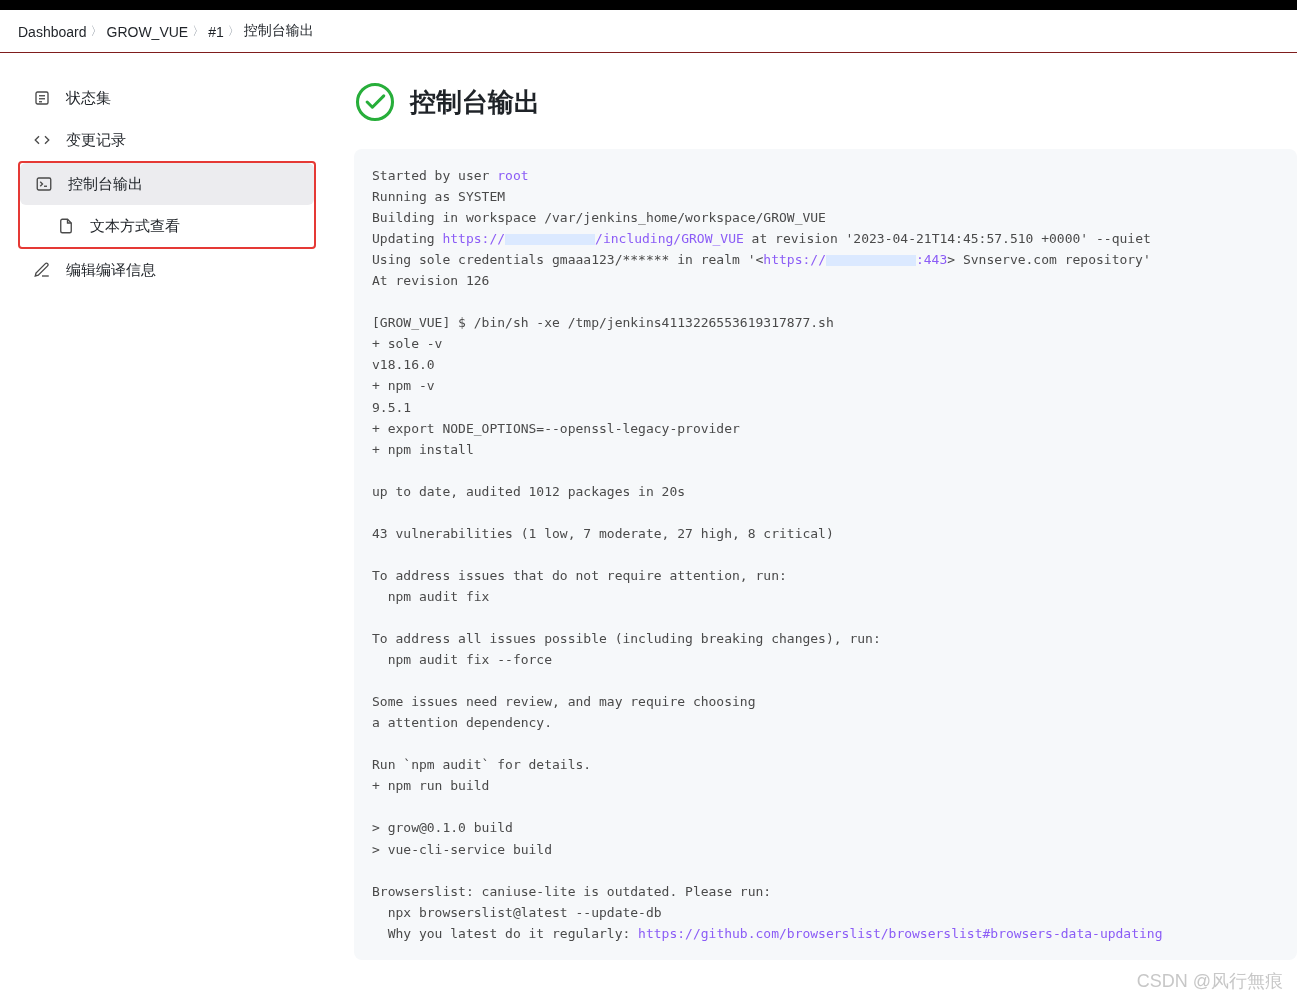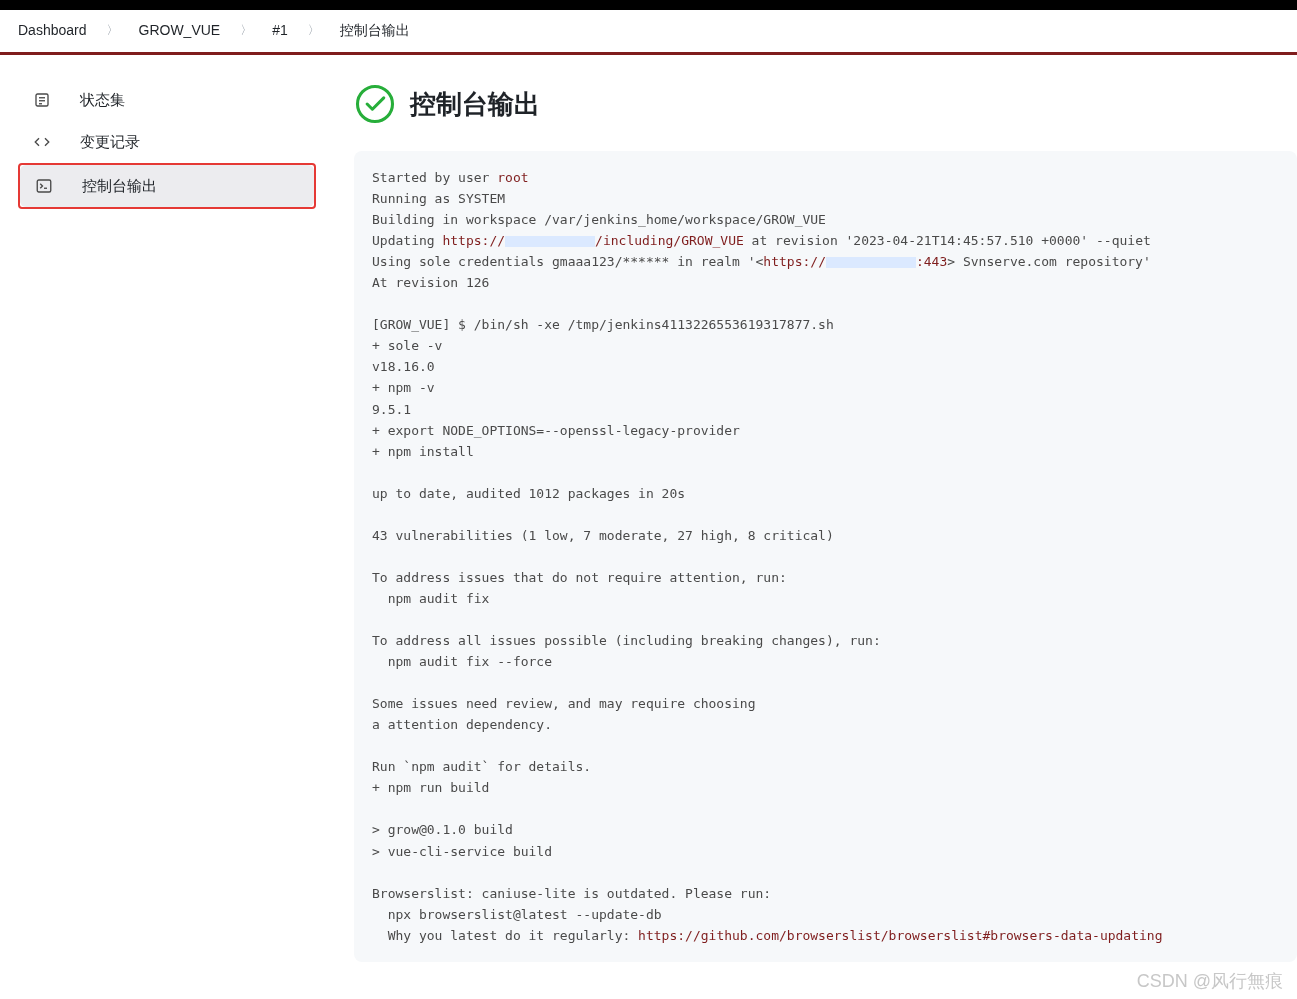--- a/index.html
+++ b/index.html
@@ -9,25 +9,25 @@
       color: #24292f;
       background: #fff;
       width: 1297px;
     }
     .top-bar {
       height: 10px;
       background: #000;
     }
     .breadcrumb {
       display: flex;
-      align-items: flex-start;
+      align-items: flex-end;
       padding: 12px 18px;
-      gap: 20px;
+      gap: 4px;
       font-size: 14px;
-      border-bottom: 3px solid #7f1d1d;
+      border-bottom: 1px solid #7f1d1d;
     }
     .breadcrumb a {
       color: #1f2328;
       text-decoration: none;
       cursor: pointer;
     }
     .breadcrumb .chev {
       color: #8c959f;
       font-size: 12px;
     }
@@ -35,21 +35,21 @@
       display: flex;
     }
     .sidebar {
       width: 324px;
       padding: 24px 0 24px 18px;
       flex-shrink: 0;
     }
     .side-item {
       display: flex;
       align-items: center;
-      gap: 28px;
+      gap: 14px;
       padding: 11px 14px;
       cursor: pointer;
       border-radius: 6px;
       color: #1f2328;
       font-size: 15px;
     }
     .side-item.selected {
       background: #ececef;
     }
     .side-item.indent {
@@ -95,21 +95,21 @@
       border-radius: 8px;
       padding: 16px 18px;
       font-family: ui-monospace, SFMono-Regular, "SF Mono", Menlo, Consolas, monospace;
       font-size: 13px;
       line-height: 1.62;
       color: #4a4a4a;
       white-space: pre-wrap;
       margin-right: 0;
     }
     .console a.link {
-      color: #7f1d1d;
+      color: #8b5cf6;
       text-decoration: none;
     }
     .redact {
       display: inline-block;
       width: 90px;
       height: 11px;
       background: #dbe9ff;
       vertical-align: middle;
     }
     .watermark {
@@ -164,22 +164,40 @@
       <div class="side-item selected">
         <span class="icon-wrap">
           <svg viewBox="0 0 24 24" fill="none" stroke="currentColor" stroke-width="1.8">
               <rect x="3" y="4" width="18" height="16" rx="2"></rect>
               <polyline points="7 9 10 12 7 15"></polyline>
               <line x1="12" y1="15" x2="16" y2="15"></line>
             </svg>
         </span>
         <span>控制台输出</span>
       </div>
-    </div>
-
+      <div class="side-item indent">
+        <span class="icon-wrap">
+          <svg viewBox="0 0 24 24" fill="none" stroke="currentColor" stroke-width="1.8">
+              <path d="M14 3H7a2 2 0 0 0-2 2v14a2 2 0 0 0 2 2h10a2 2 0 0 0 2-2V8l-5-5z"></path>
+              <polyline points="14 3 14 8 19 8"></polyline>
+            </svg>
+        </span>
+        <span>文本方式查看</span>
+      </div>
+    </div>
+
+    <div class="side-item">
+      <span class="icon-wrap">
+        <svg viewBox="0 0 24 24" fill="none" stroke="currentColor" stroke-width="1.8">
+            <path d="M12 20h9"></path>
+            <path d="M16.5 3.5a2.12 2.12 0 1 1 3 3L7 19l-4 1 1-4 12.5-12.5z"></path>
+          </svg>
+      </span>
+      <span>编辑编译信息</span>
+    </div>
 
 
 
   </aside>
 
   <main class="main">
     <div class="page-header">
       <span class="check-circle">
         <svg viewBox="0 0 48 48">
             <circle cx="24" cy="24" r="20" fill="none" stroke="#27ae3a" stroke-width="3.5"></circle>

